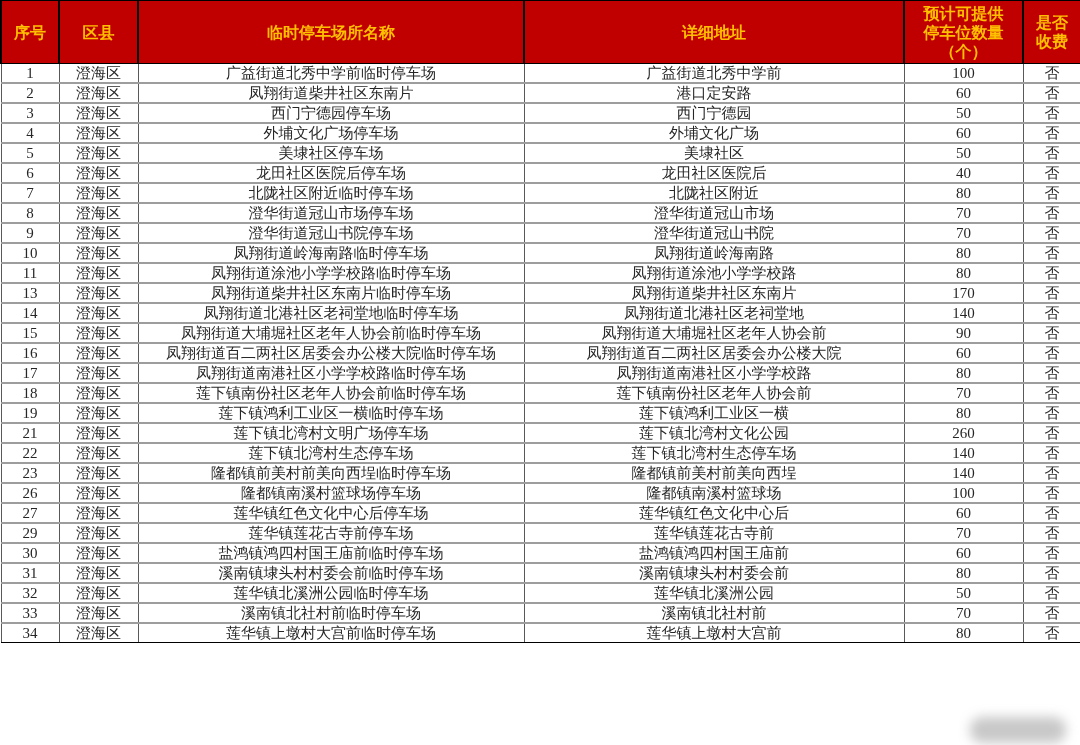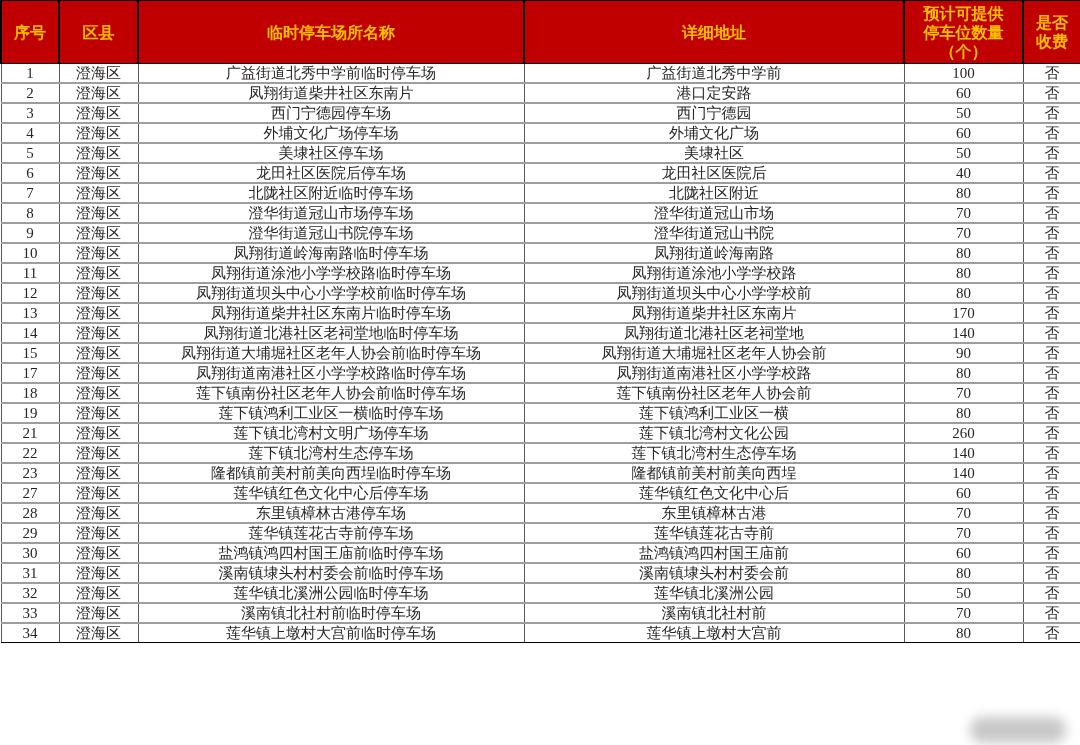--- a/index.html
+++ b/index.html
@@ -183,28 +183,20 @@
         </tr>
         <tr>
           <td>11</td>
           <td>澄海区</td>
           <td>凤翔街道涂池小学学校路临时停车场</td>
           <td>凤翔街道涂池小学学校路</td>
           <td>80</td>
           <td>否</td>
         </tr>
         <tr>
-          <td>12</td>
-          <td>澄海区</td>
-          <td>凤翔街道坝头中心小学学校前临时停车场</td>
-          <td>凤翔街道坝头中心小学学校前</td>
-          <td>80</td>
-          <td>否</td>
-        </tr>
-        <tr>
           <td>13</td>
           <td>澄海区</td>
           <td>凤翔街道柴井社区东南片临时停车场</td>
           <td>凤翔街道柴井社区东南片</td>
           <td>170</td>
           <td>否</td>
         </tr>
         <tr>
           <td>14</td>
           <td>澄海区</td>
@@ -215,20 +207,28 @@
         </tr>
         <tr>
           <td>15</td>
           <td>澄海区</td>
           <td>凤翔街道大埔堀社区老年人协会前临时停车场</td>
           <td>凤翔街道大埔堀社区老年人协会前</td>
           <td>90</td>
           <td>否</td>
         </tr>
         <tr>
+          <td>16</td>
+          <td>澄海区</td>
+          <td>凤翔街道百二两社区居委会办公楼大院临时停车场</td>
+          <td>凤翔街道百二两社区居委会办公楼大院</td>
+          <td>60</td>
+          <td>否</td>
+        </tr>
+        <tr>
           <td>17</td>
           <td>澄海区</td>
           <td>凤翔街道南港社区小学学校路临时停车场</td>
           <td>凤翔街道南港社区小学学校路</td>
           <td>80</td>
           <td>否</td>
         </tr>
         <tr>
           <td>18</td>
           <td>澄海区</td>
@@ -263,33 +263,33 @@
         </tr>
         <tr>
           <td>23</td>
           <td>澄海区</td>
           <td>隆都镇前美村前美向西埕临时停车场</td>
           <td>隆都镇前美村前美向西埕</td>
           <td>140</td>
           <td>否</td>
         </tr>
         <tr>
+          <td>26</td>
+          <td>澄海区</td>
+          <td>隆都镇南溪村篮球场停车场</td>
+          <td>隆都镇南溪村篮球场</td>
+          <td>100</td>
+          <td>否</td>
+        </tr>
+        <tr>
           <td>27</td>
           <td>澄海区</td>
           <td>莲华镇红色文化中心后停车场</td>
           <td>莲华镇红色文化中心后</td>
           <td>60</td>
-          <td>否</td>
-        </tr>
-        <tr>
-          <td>28</td>
-          <td>澄海区</td>
-          <td>东里镇樟林古港停车场</td>
-          <td>东里镇樟林古港</td>
-          <td>70</td>
           <td>否</td>
         </tr>
         <tr>
           <td>29</td>
           <td>澄海区</td>
           <td>莲华镇莲花古寺前停车场</td>
           <td>莲华镇莲花古寺前</td>
           <td>70</td>
           <td>否</td>
         </tr>

